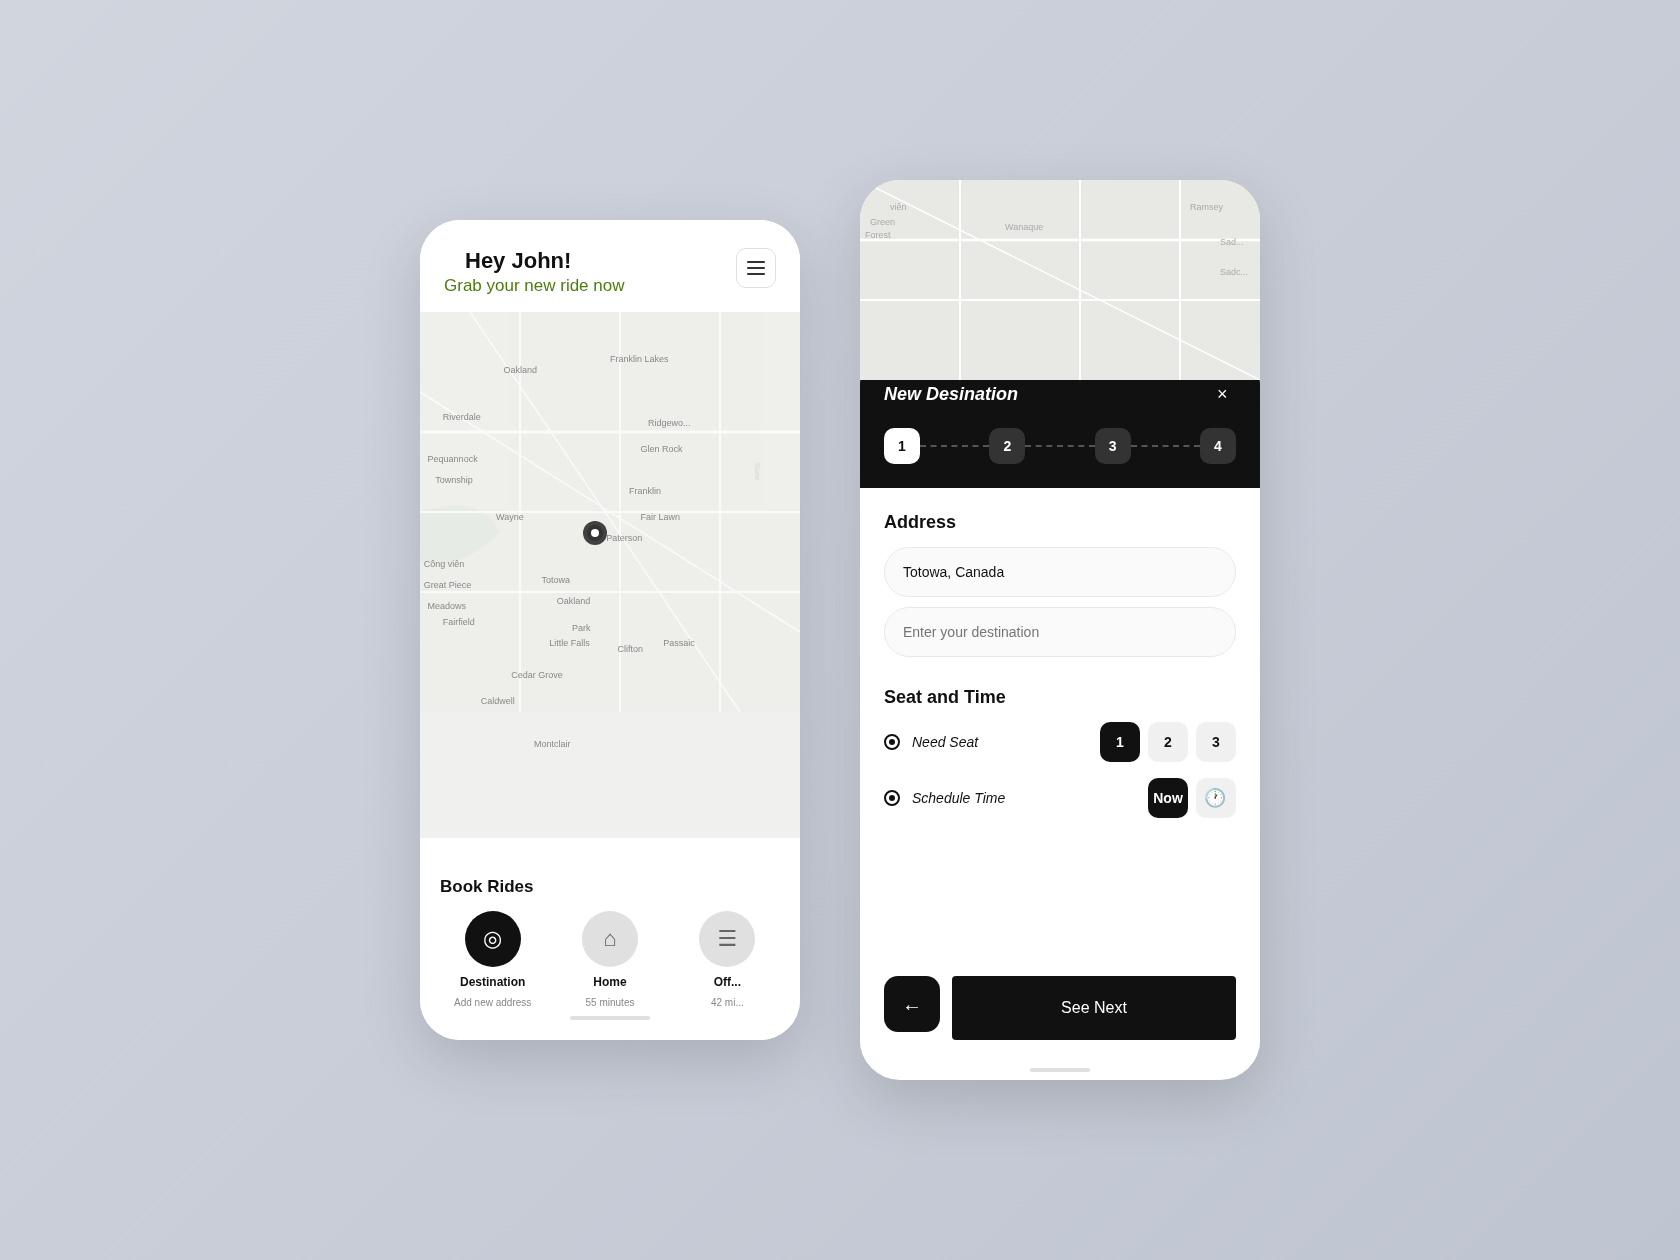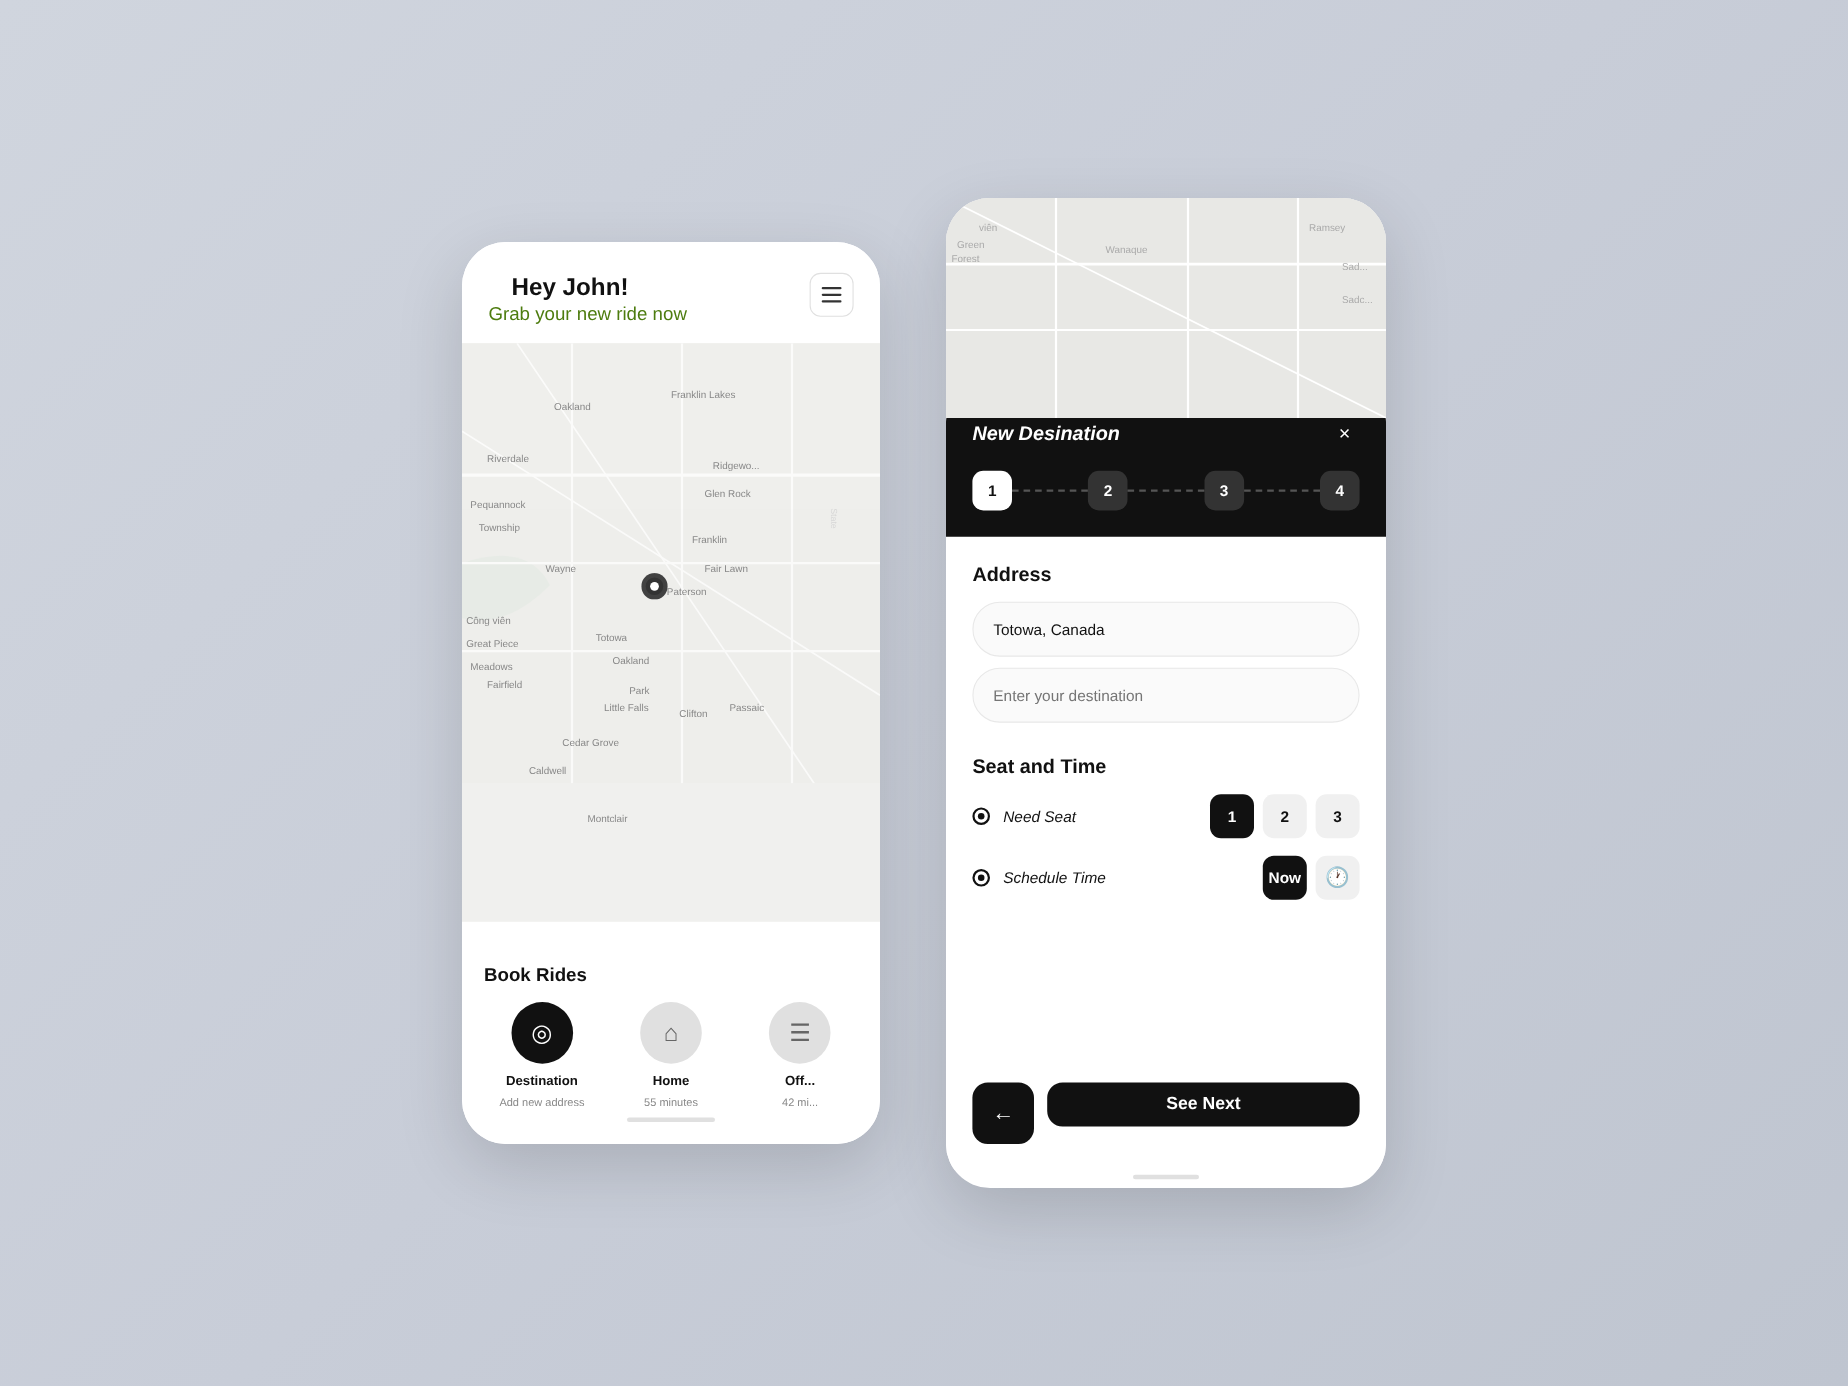--- a/index.html
+++ b/index.html
@@ -401,26 +401,26 @@
       align-items: center;
       justify-content: center;
       font-size: 20px;
       cursor: pointer;
       border: none;
       flex-shrink: 0;
     }
 
     .see-next-btn {
       flex: 1;
-      height: 40px;
-      border-radius: 14px;
+      height: 64px;
+      border-radius: 4px;
       background: #111;
       color: #fff;
       font-size: 16px;
-      font-weight: 700;
+      font-weight: 400;
       cursor: pointer;
       border: none;
       display: flex;
       align-items: center;
       justify-content: center;
     }
 
     .scroll-bar {
       width: 60px;
       height: 4px;

